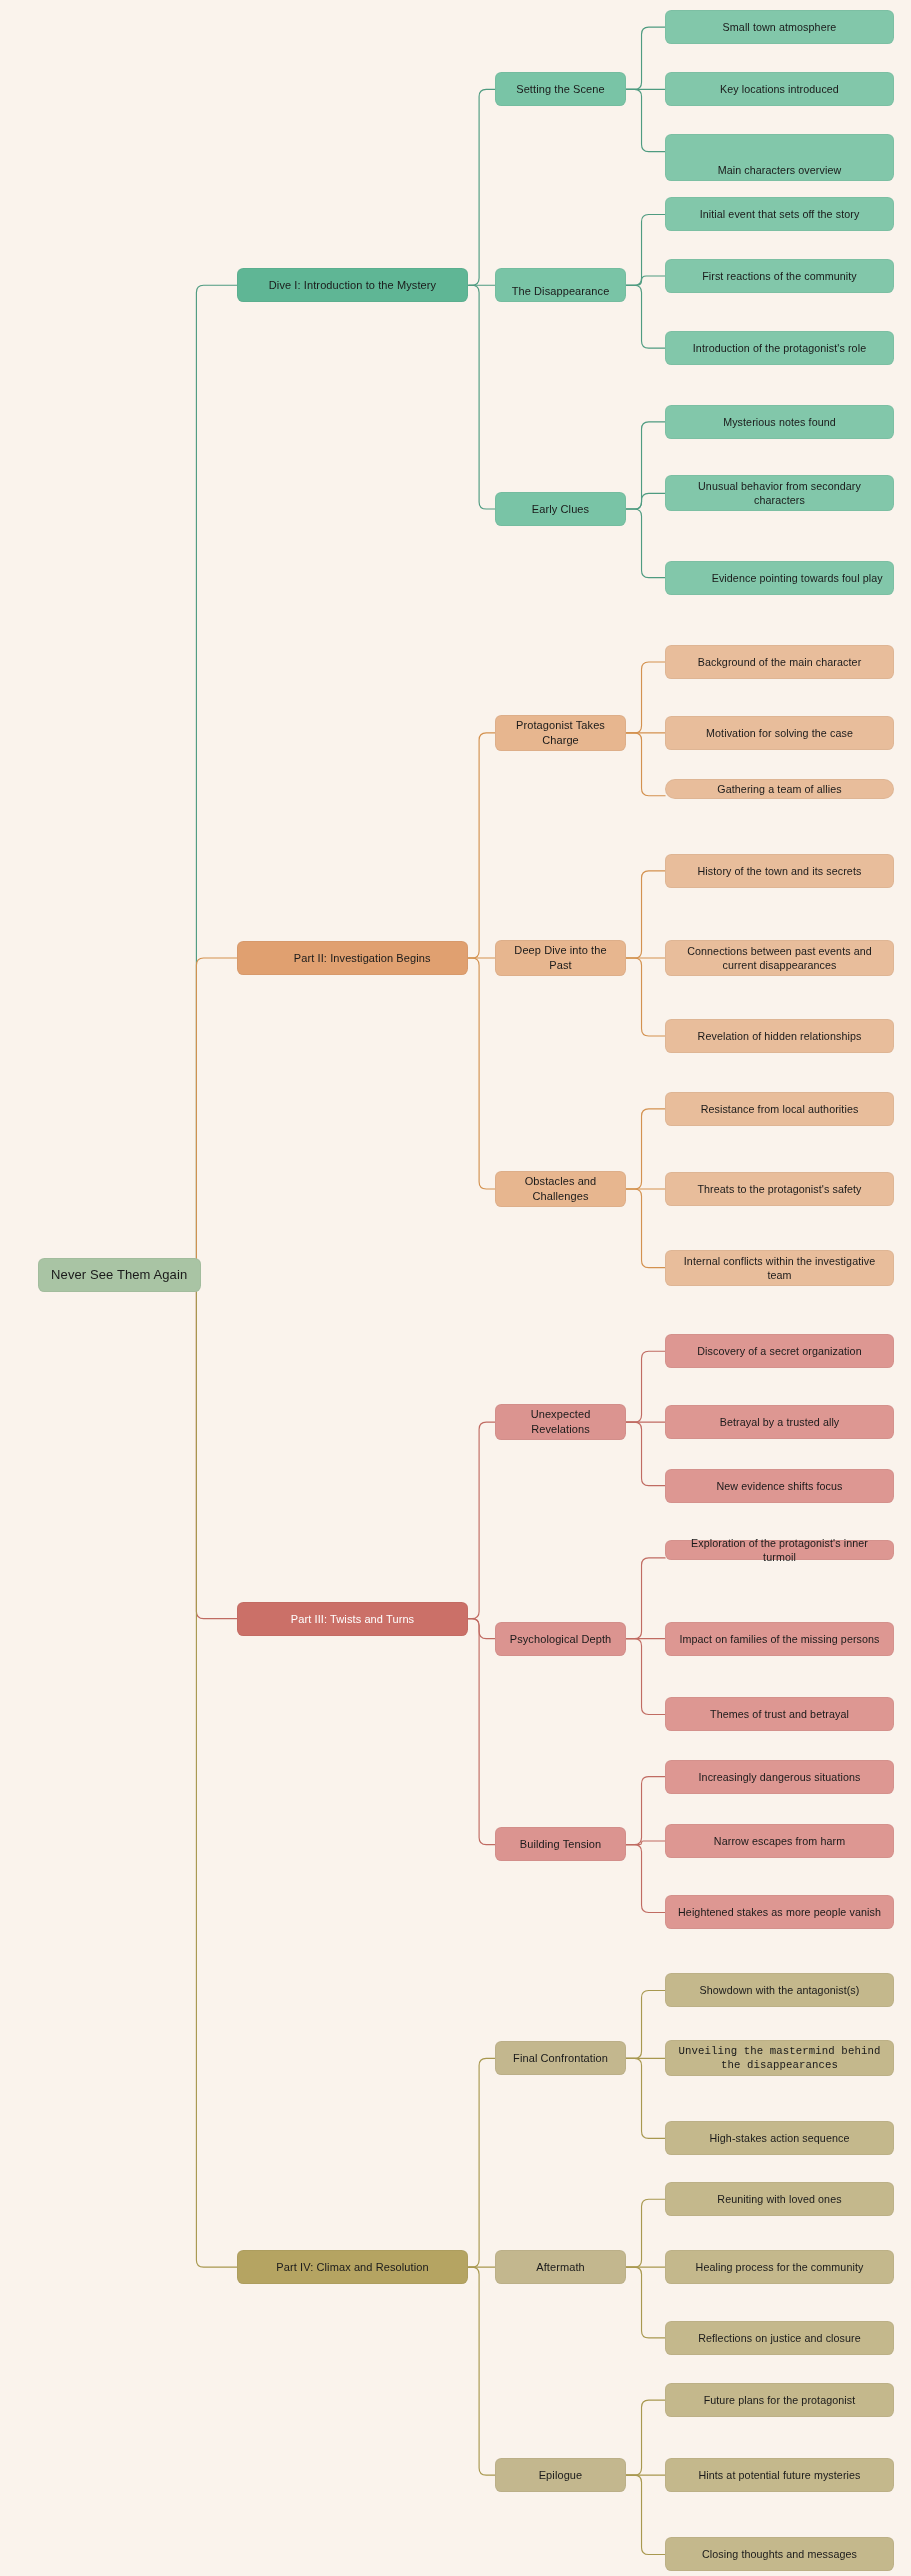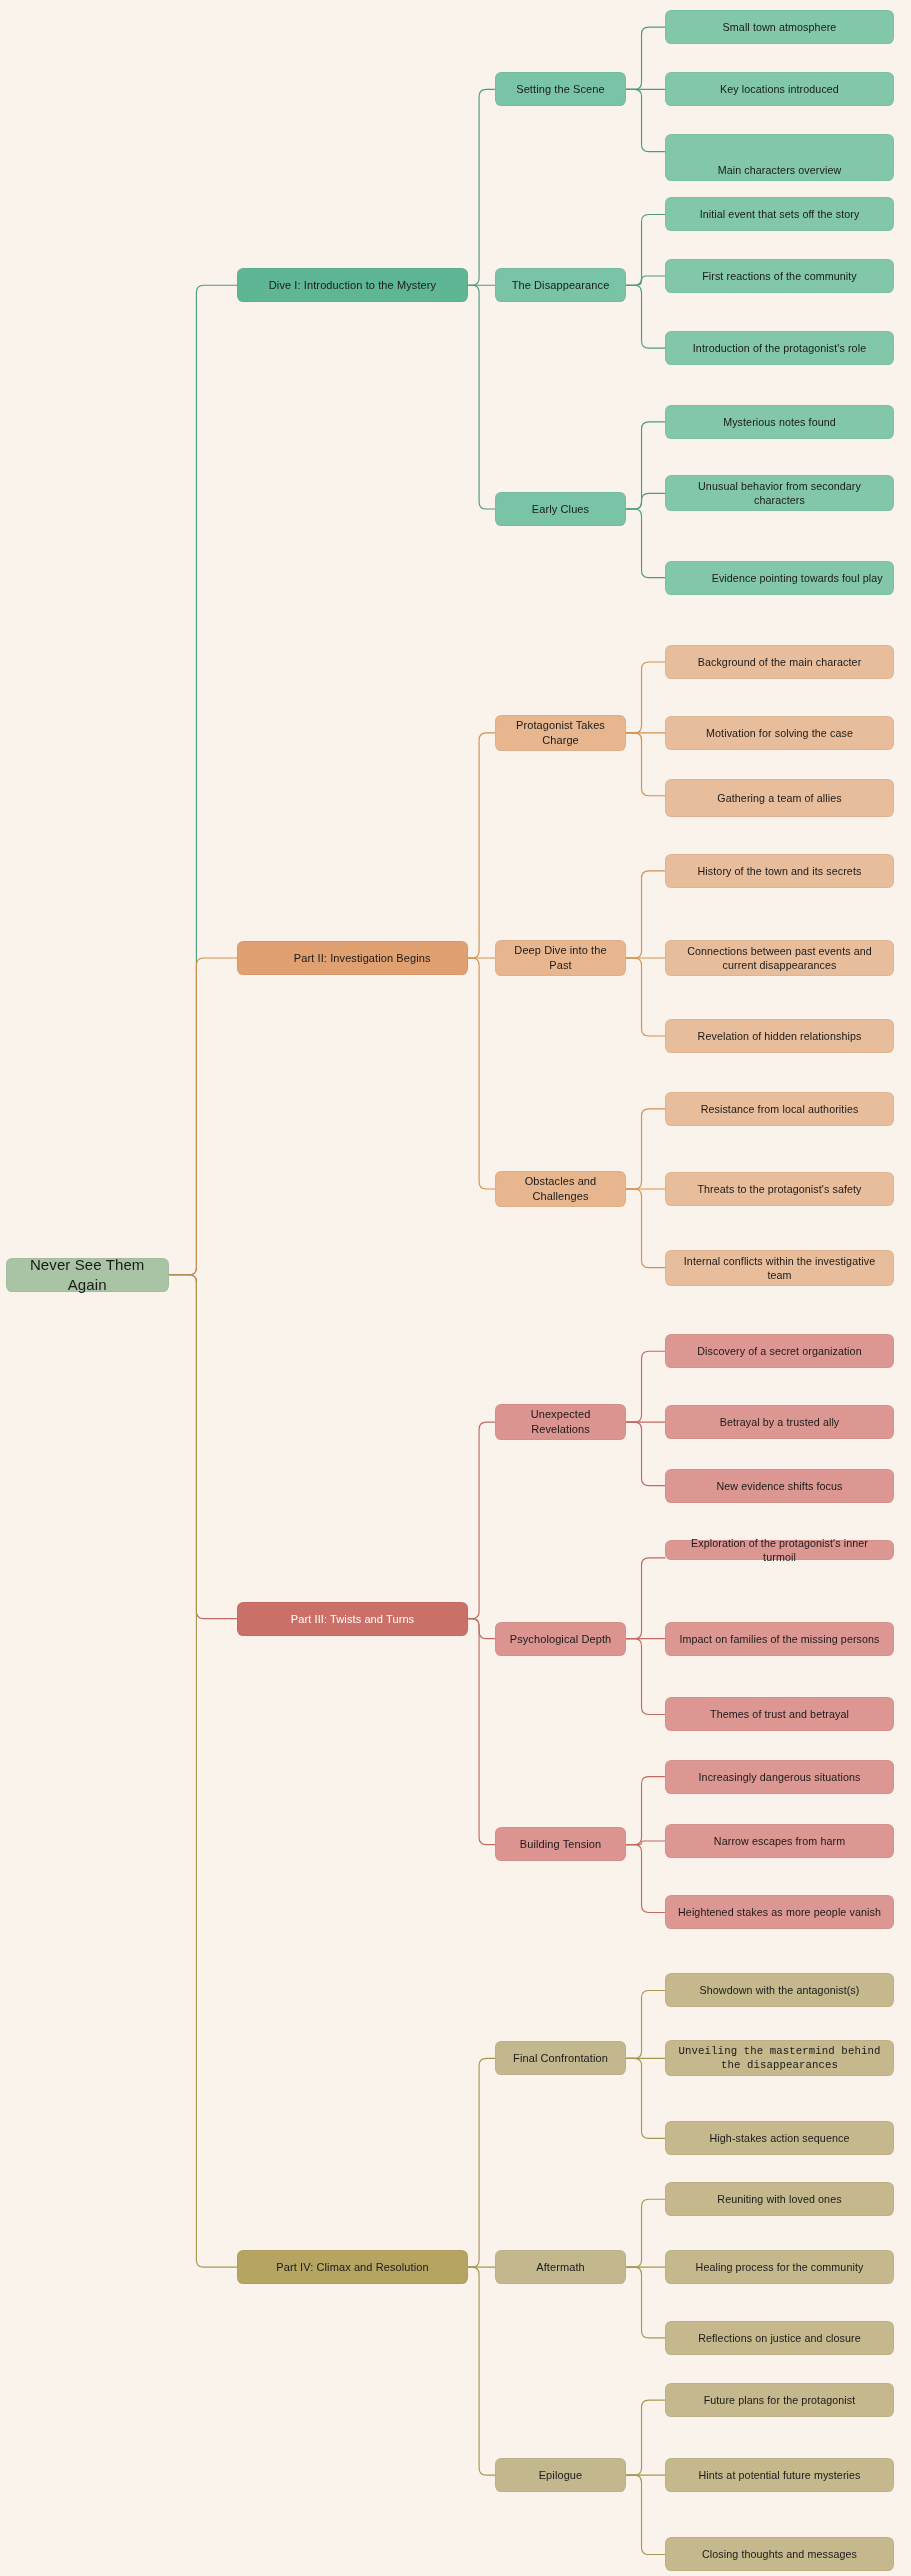--- a/index.html
+++ b/index.html
@@ -36,21 +36,22 @@
     border-radius: 6.4px;
     border: 0.7px solid rgba(0,0,0,0.04);
     padding: 2.9px 8.6px;
     line-height: 1.32;
     color: #1a1a1a;
     font-size: 11px;
     letter-spacing: 0.1px;
     white-space: pre-line;
   }
   .node.root {
-    font-size: 15px;
+    font-size: 13px;
+    margin-left: 32px;
   }
   .node.level1 {
     font-size: 11px;
   }
   .node.level2 {
     font-size: 11px;
   }
   .node.level3 {
     font-size: 10.7px;
   }
@@ -113,33 +114,33 @@
       <path d="M 875 3462 L 887 3462 Q 897 3462 897 3452 L 897 3367 Q 897 3357 907 3357 L 930 3357" stroke="#a8984f" stroke-width="1.6" fill="none" stroke-linecap="round"></path>
       <path d="M 875 3462 L 930 3462" stroke="#a8984f" stroke-width="1.6" fill="none" stroke-linecap="round"></path>
       <path d="M 875 3462 L 887 3462 Q 897 3462 897 3472 L 897 3563 Q 897 3573 907 3573 L 930 3573" stroke="#a8984f" stroke-width="1.6" fill="none" stroke-linecap="round"></path>
     </svg>
 <div class="node root" style="left: 5.7px; width: 163px; background: rgb(169, 196, 164); height: 34px; top: 1258px;"><span>Never See Them Again</span></div>
     <div class="node level1" style="left: 237px; width: 231px; background: rgb(95, 182, 149); height: 34px; top: 268px;"><span>Dive I: Introduction to the Mystery</span></div>
     <div class="node level2" style="left: 495px; width: 131px; background: rgb(121, 196, 166); height: 34px; top: 72px;"><span>Setting the Scene</span></div>
     <div class="node level3" style="left: 665px; width: 229px; background: rgb(130, 199, 170); height: 34px; top: 10px;"><span>Small town atmosphere</span></div>
     <div class="node level3" style="left: 665px; width: 229px; background: rgb(130, 199, 170); height: 34px; top: 72px;"><span>Key locations introduced</span></div>
     <div class="node level3" style="left: 665px; width: 229px; background: rgb(130, 199, 170); height: 47px; top: 134px; align-items: flex-end;"><span>Main characters overview</span></div>
-    <div class="node level2" style="left: 495px; width: 131px; background: rgb(121, 196, 166); height: 34px; top: 268px;"><span>The Disappearance</span></div>
+    <div class="node level2" style="left: 495px; width: 131px; background: rgb(121, 196, 166); height: 34px; top: 268px; align-items: flex-end;"><span>The Disappearance</span></div>
     <div class="node level3" style="left: 665px; width: 229px; background: rgb(130, 199, 170); height: 34px; top: 197px;"><span>Initial event that sets off the story</span></div>
     <div class="node level3" style="left: 665px; width: 229px; background: rgb(130, 199, 170); height: 34px; top: 259px;"><span>First reactions of the community</span></div>
     <div class="node level3" style="left: 665px; width: 229px; background: rgb(130, 199, 170); height: 34px; top: 331px;"><span>Introduction of the protagonist's role</span></div>
     <div class="node level2" style="left: 495px; width: 131px; background: rgb(121, 196, 166); height: 34px; top: 492px;"><span>Early Clues</span></div>
     <div class="node level3" style="left: 665px; width: 229px; background: rgb(130, 199, 170); height: 34px; top: 405px;"><span>Mysterious notes found</span></div>
     <div class="node level3" style="left: 665px; width: 229px; background: rgb(130, 199, 170); height: 36px; top: 475px;"><span>Unusual behavior from secondary characters</span></div>
     <div class="node level3" style="left: 665px; width: 229px; background: rgb(130, 199, 170); height: 34px; top: 561px; padding-left: 44px;"><span>Evidence pointing towards foul play</span></div>
     <div class="node level1" style="left: 237px; width: 231px; background: rgb(224, 160, 112); height: 34px; top: 941px; padding-left: 28px;"><span>Part II: Investigation Begins</span></div>
     <div class="node level2" style="left: 495px; width: 131px; background: rgb(231, 182, 143); height: 36px; top: 715px;"><span>Protagonist Takes Charge</span></div>
     <div class="node level3" style="left: 665px; width: 229px; background: rgb(232, 189, 155); height: 34px; top: 645px;"><span>Background of the main character</span></div>
     <div class="node level3" style="left: 665px; width: 229px; background: rgb(232, 189, 155); height: 34px; top: 716px;"><span>Motivation for solving the case</span></div>
-    <div class="node level3" style="left: 665px; width: 229px; background: rgb(232, 189, 155); height: 38px; top: 779px;"><span>Gathering a team of allies</span></div>
+    <div class="node level3" style="left: 665px; width: 229px; background: rgb(232, 189, 155); height: 20px; top: 779px; border-radius: 16px;"><span>Gathering a team of allies</span></div>
     <div class="node level2" style="left: 495px; width: 131px; background: rgb(231, 182, 143); height: 36px; top: 940px;"><span>Deep Dive into the Past</span></div>
     <div class="node level3" style="left: 665px; width: 229px; background: rgb(232, 189, 155); height: 34px; top: 854px;"><span>History of the town and its secrets</span></div>
     <div class="node level3" style="left: 665px; width: 229px; background: rgb(232, 189, 155); height: 36px; top: 940px;"><span>Connections between past events and current disappearances</span></div>
     <div class="node level3" style="left: 665px; width: 229px; background: rgb(232, 189, 155); height: 34px; top: 1019px;"><span>Revelation of hidden relationships</span></div>
     <div class="node level2" style="left: 495px; width: 131px; background: rgb(231, 182, 143); height: 36px; top: 1171px;"><span>Obstacles and Challenges</span></div>
     <div class="node level3" style="left: 665px; width: 229px; background: rgb(232, 189, 155); height: 34px; top: 1092px;"><span>Resistance from local authorities</span></div>
     <div class="node level3" style="left: 665px; width: 229px; background: rgb(232, 189, 155); height: 34px; top: 1172px;"><span>Threats to the protagonist's safety</span></div>
     <div class="node level3" style="left: 665px; width: 229px; background: rgb(232, 189, 155); height: 36px; top: 1250px;"><span>Internal conflicts within the investigative team</span></div>
     <div class="node level1 lighttext" style="left: 237px; width: 231px; background: rgb(203, 112, 104); height: 34px; top: 1602px;"><span>Part III: Twists and Turns</span></div>
     <div class="node level2" style="left: 495px; width: 131px; background: rgb(219, 148, 144); height: 36px; top: 1404px;"><span>Unexpected Revelations</span></div>

